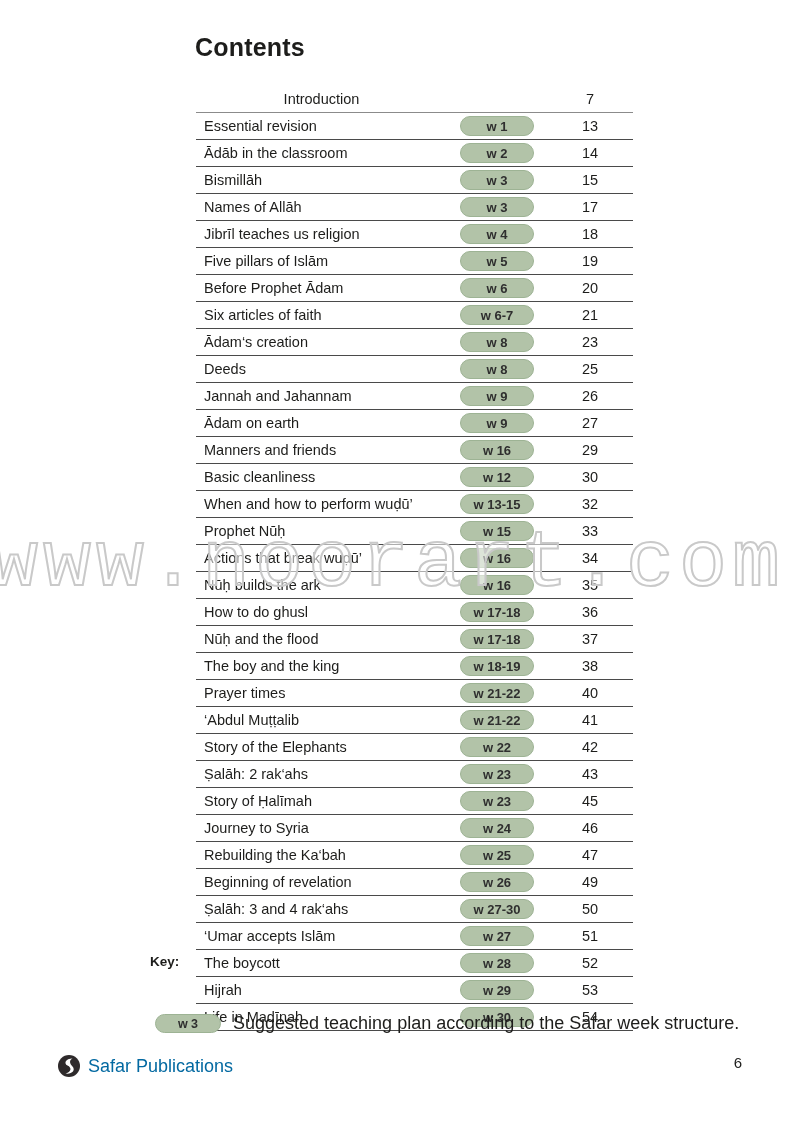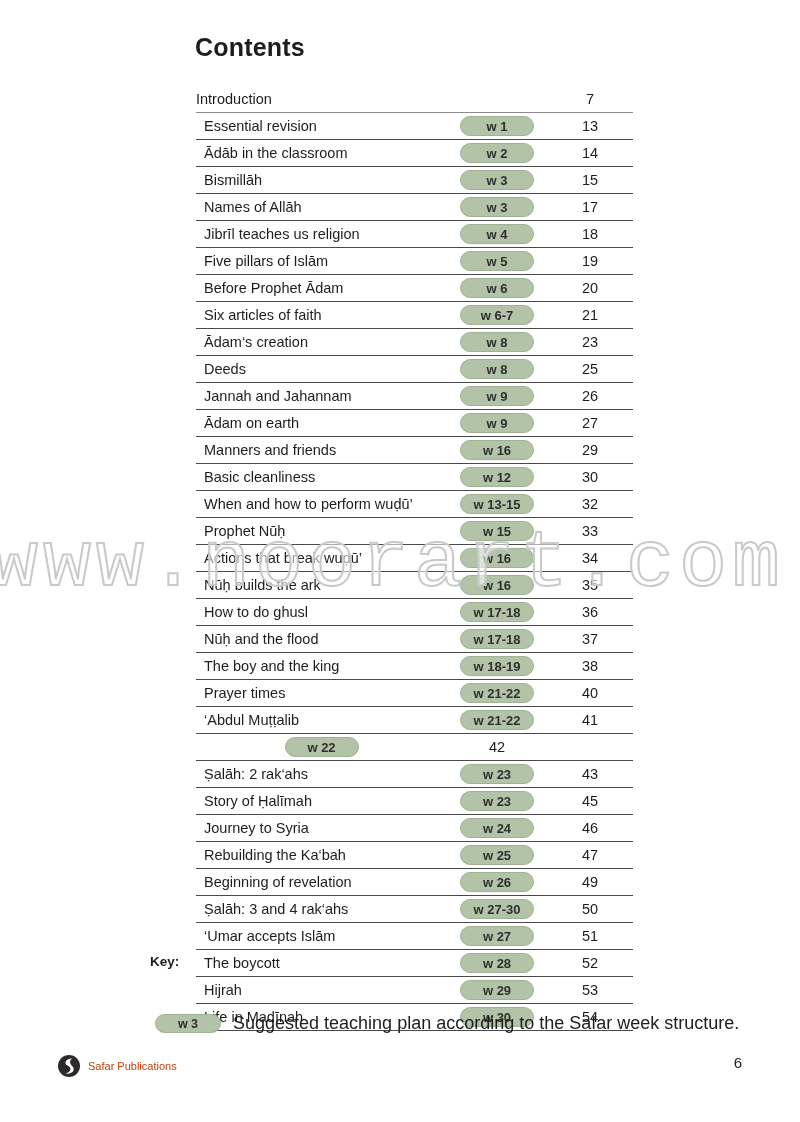--- a/index.html
+++ b/index.html
@@ -19,21 +19,21 @@
   }
   .row{
     height:26px;display:grid;grid-template-columns:1fr 100px 86px;
     align-items:center;
     border-bottom:1px solid #4a4a4a;
   }
   .row.top-level{border-bottom:1px solid #8b8b8b;}
   .row-title{
     font-size:14.5px;padding-left:8px;white-space:nowrap;color:#1d1d1b;
   }
-  .row.top-level .row-title{padding-left:0;}
+  .row.top-level .row-title{padding-left:0;text-align:center;}
   .badge-cell{display:flex;justify-content:center;}
   .badge{
     display:inline-flex;align-items:center;justify-content:center;
     min-width:74px;height:20px;box-sizing:border-box;
     background:var(--badge-bg,#b2c3a8);
     border:1px solid var(--badge-border,#9db394);
     border-radius:11px;
     font-size:13px;color:#2f2f2f;padding:0 8px;font-weight:bold;
   }
   .page-num{font-size:14.5px;text-align:center;color:#1d1d1b;}
@@ -55,21 +55,21 @@
     font-size:80px;letter-spacing:5px;white-space:nowrap;
     color:rgba(255,255,255,0.55);
     -webkit-text-stroke:2px #c9c9c9;
     pointer-events:none;z-index:5;
   }
   
   .footer-left{
     position:absolute;left:57px;top:1054px;
     display:flex;align-items:center;gap:7px;
   }
-  .publisher-name{font-size:11px;color:#c2410c;}
+  .publisher-name{font-size:18px;color:#0369a1;}
   .footer-page{
     position:absolute;left:726px;top:1054px;width:24px;
     font-size:15px;text-align:center;color:#1d1d1b;
   }
 </style>
 </head>
 <body style="--badge-bg: #b2c3a8; --badge-border: #9db394;">
 
 <div class="page-title">Contents</div>
 
@@ -260,20 +260,21 @@
 
   <div class="row">
     <span class="row-title">‘Abdul Muṭṭalib</span>
     <span class="badge-cell">
       <span class="badge">w 21-22</span>
     </span>
     <span class="page-num">41</span>
   </div>
 
   <div class="row">
+    <span class="row-title">Story of the Elephants</span>
     <span class="badge-cell">
       <span class="badge">w 22</span>
     </span>
     <span class="page-num">42</span>
   </div>
 
   <div class="row">
     <span class="row-title">Ṣalāh: 2 rak‘ahs</span>
     <span class="badge-cell">
       <span class="badge">w 23</span>

